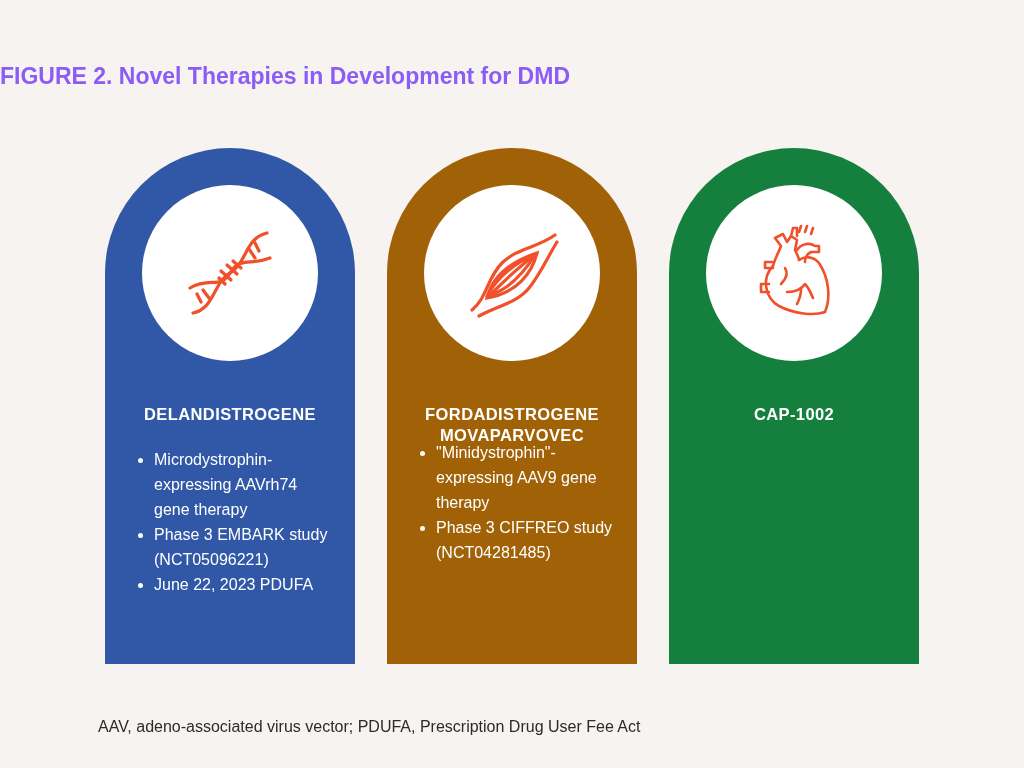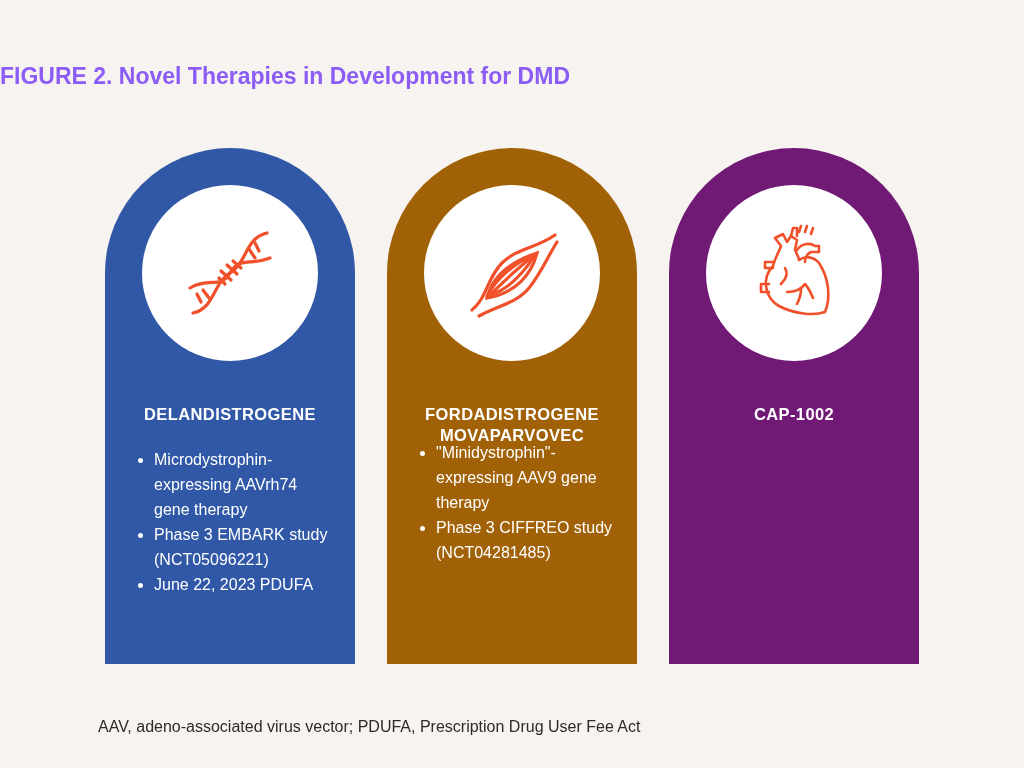--- a/index.html
+++ b/index.html
@@ -11,21 +11,21 @@
   .title {
     position: absolute; left: 0; width: 816px; top: 63px;
     text-align: left; font-size: 23px; font-weight: bold; color: #8b5cf6;
   }
   .card {
     position: absolute; top: 148px; width: 250px; height: 516px;
     border-radius: 125px 125px 0 0;
   }
   .card.c1 { left: 105px; background: #3058a6; }
   .card.c2 { left: 387px; background: #a16207; }
-  .card.c3 { left: 669px; background: #701a75; }
+  .card.c3 { left: 669px; background: #15803d; }
   .icon-circle {
     position: absolute; left: 37px; top: 37px; width: 176px; height: 176px;
     border-radius: 50%; background: #ffffff;
     display: flex; align-items: center; justify-content: center;
   }
   .card-title {
     position: absolute; left: 10px; right: 10px; top: 220px;
     text-align: center; color: #ffffff; font-weight: bold;
     font-size: 16.5px; line-height: 21px; letter-spacing: 0.4px; margin-top: 36px;
   }

